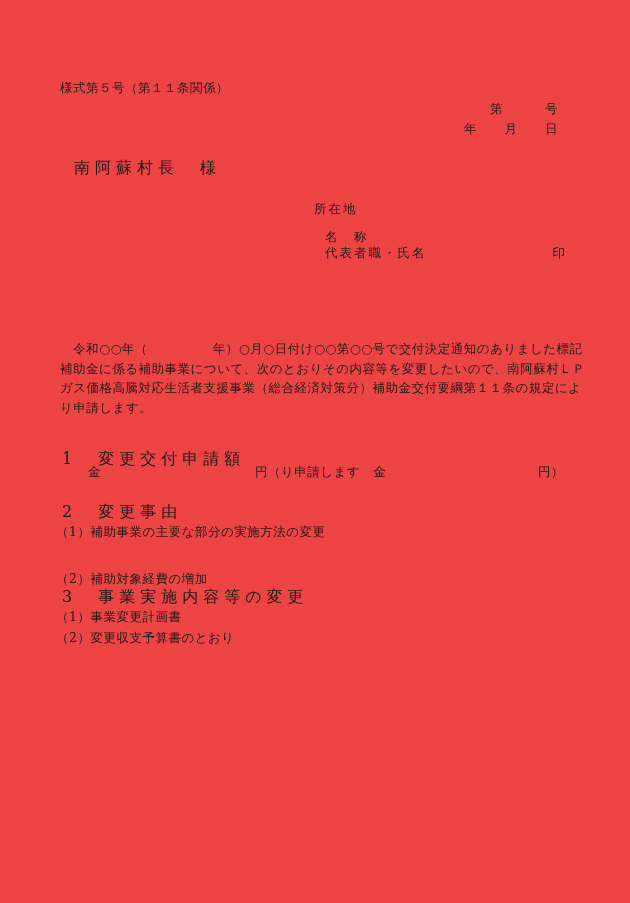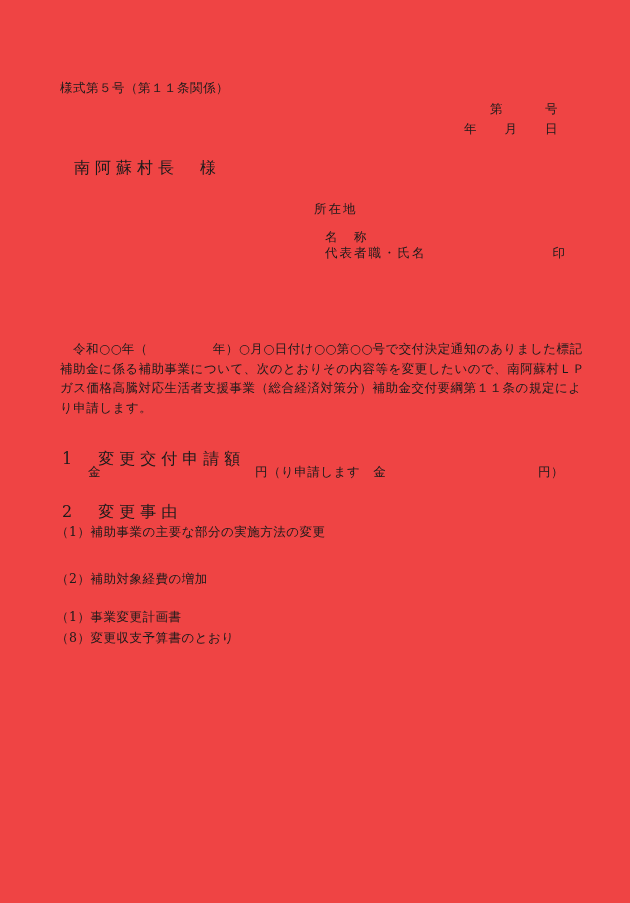--- a/index.html
+++ b/index.html
@@ -58,16 +58,17 @@
 
   <div class="abs wide" style="left:62px;top:449px;text-align:right;">1　変更交付申請額</div>
   <div class="abs" style="left:88px;top:464px;">金</div>
   <div class="abs" style="left:255px;top:464px;">円（り申請します　金</div>
   <div class="abs" style="left:538px;top:464px;">円）</div>
 
   <div class="abs wide" style="left:62px;top:502px;">2　変更事由</div>
   <div class="abs" style="left:56px;top:524px;">（1）補助事業の主要な部分の実施方法の変更</div>
   <div class="abs" style="left:56px;top:539px;margin-top:32px;">（2）補助対象経費の増加</div>
 
+  <div class="abs wide" style="left:62px;top:587px;">3　事業実施内容等の変更</div>
   <div class="abs" style="left:56px;top:609px;">（1）事業変更計画書</div>
-  <div class="abs" style="left:56px;top:630px;">（8）変更収支予算書のとおり</div>
+  <div class="abs" style="left:56px;top:630px;">（2）変更収支予算書のとおり</div>
 
 </div>
 
 </body></html>

